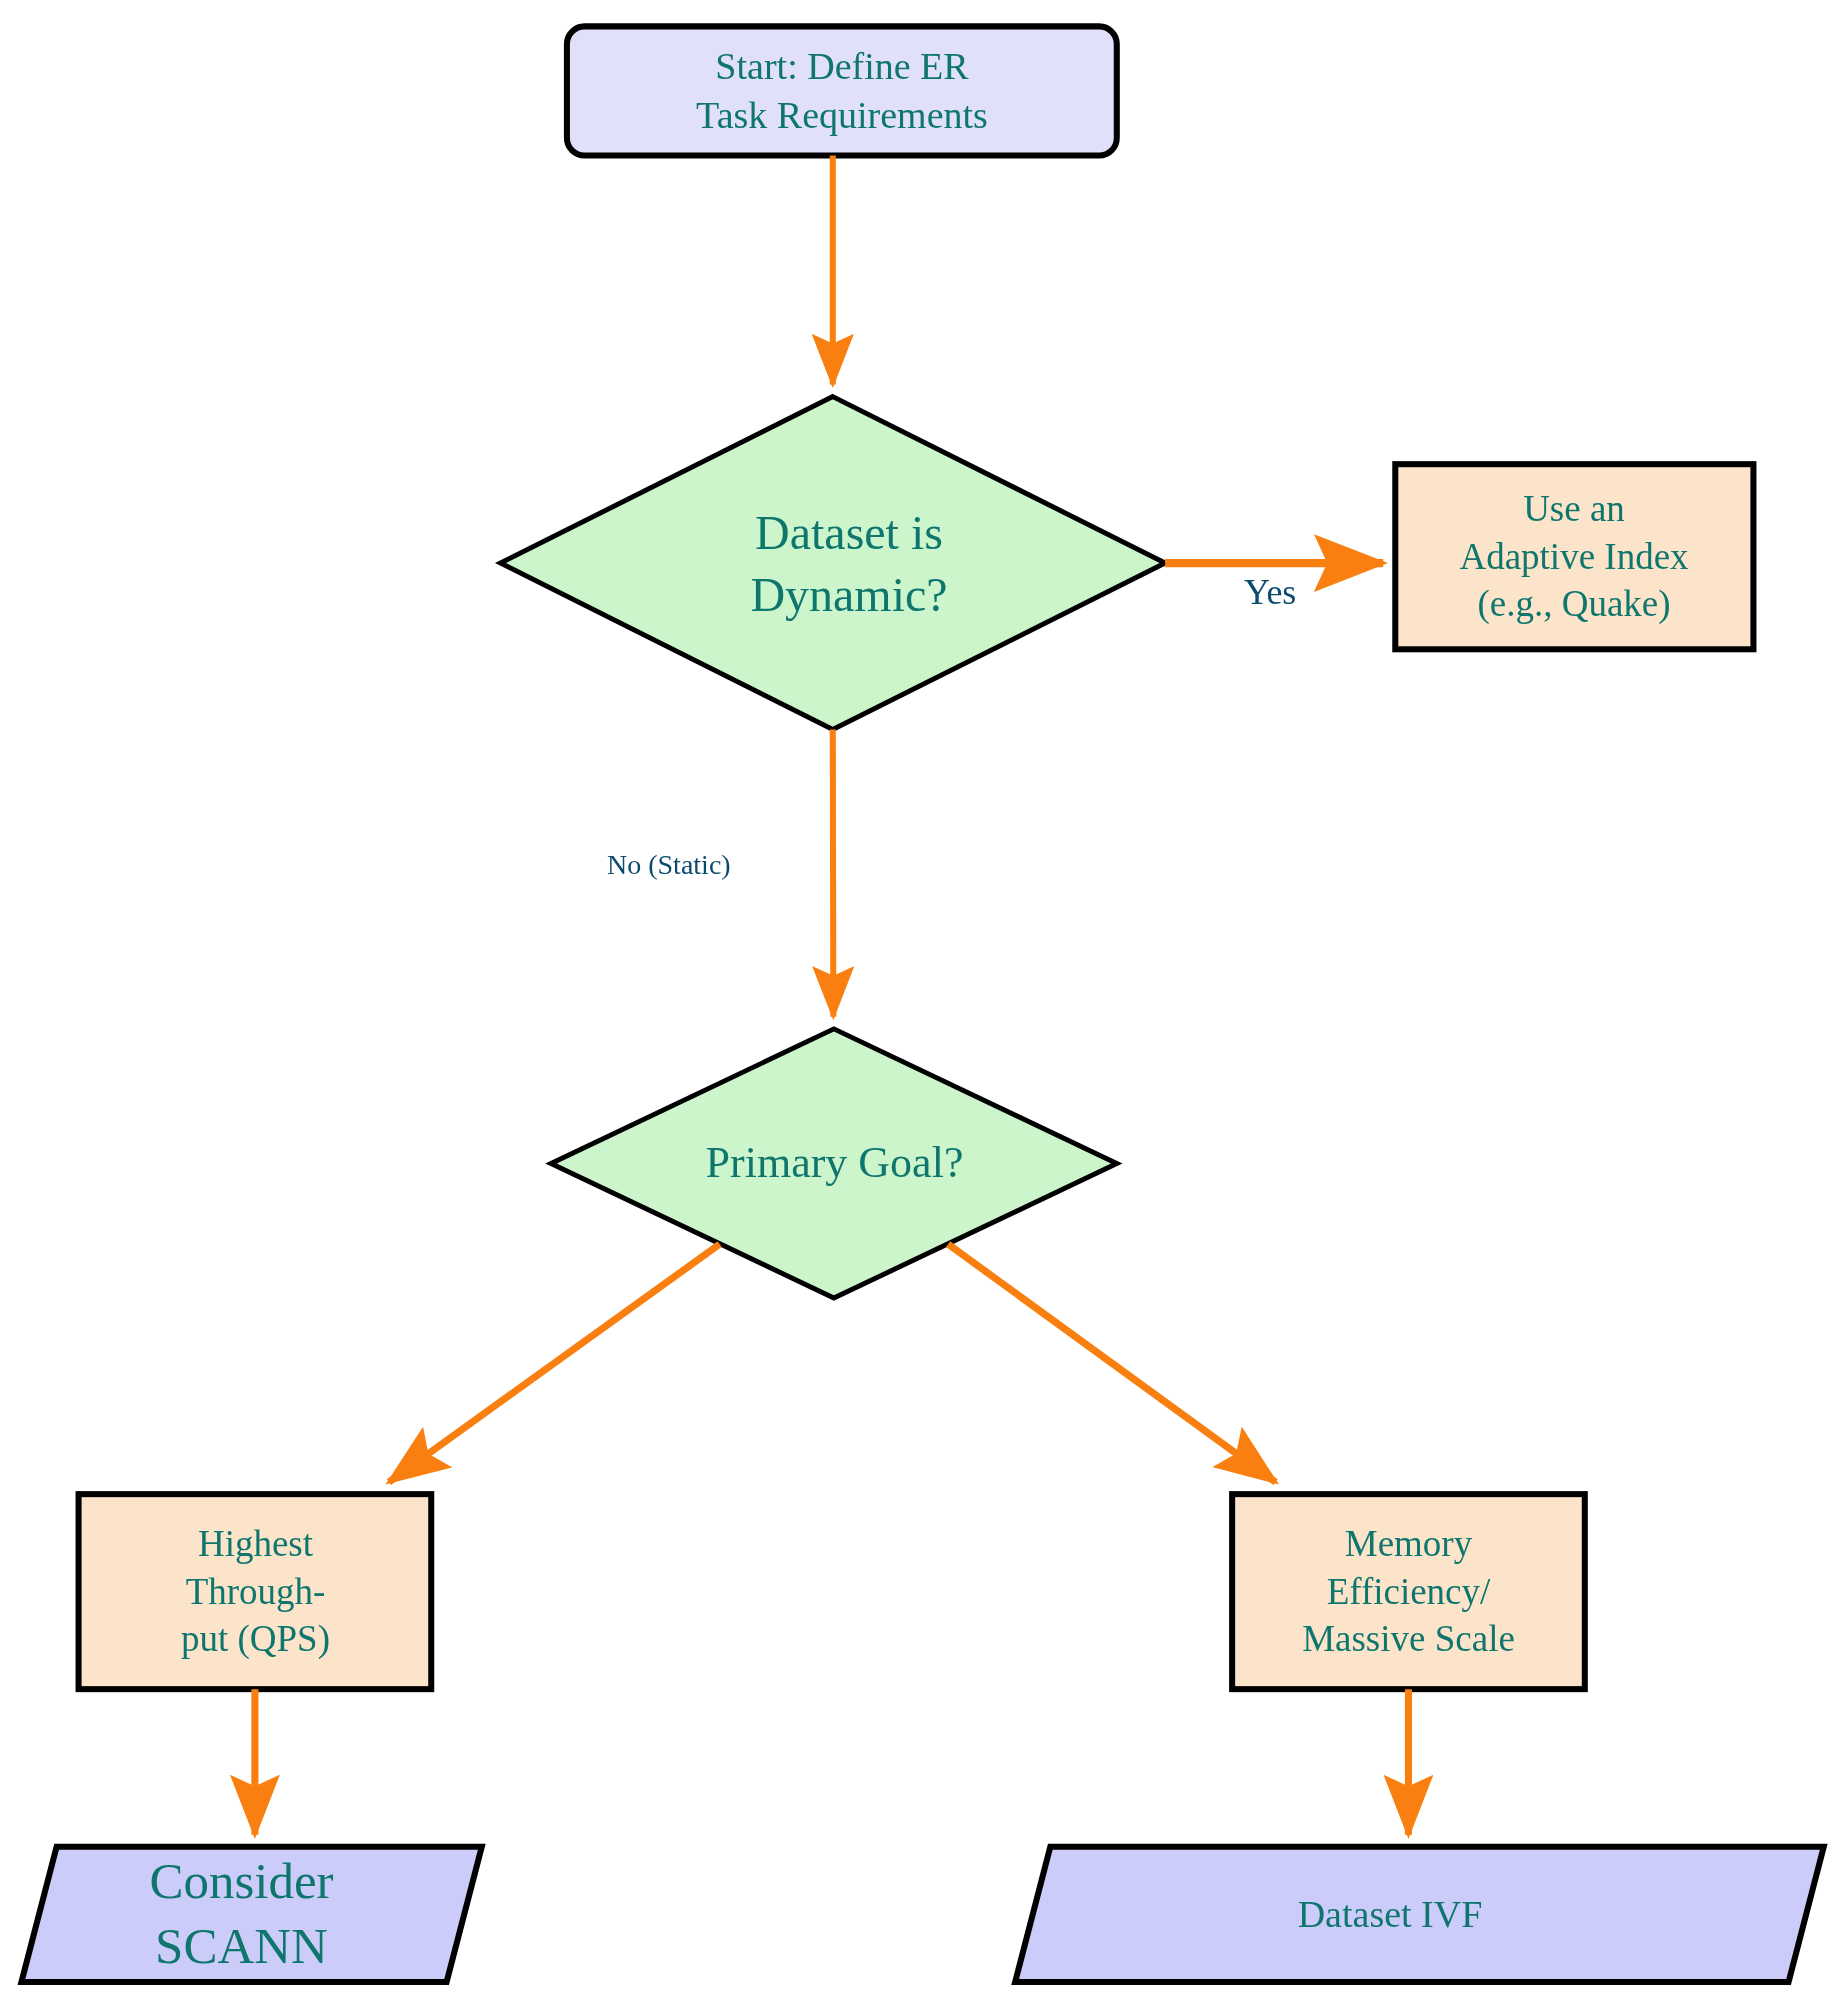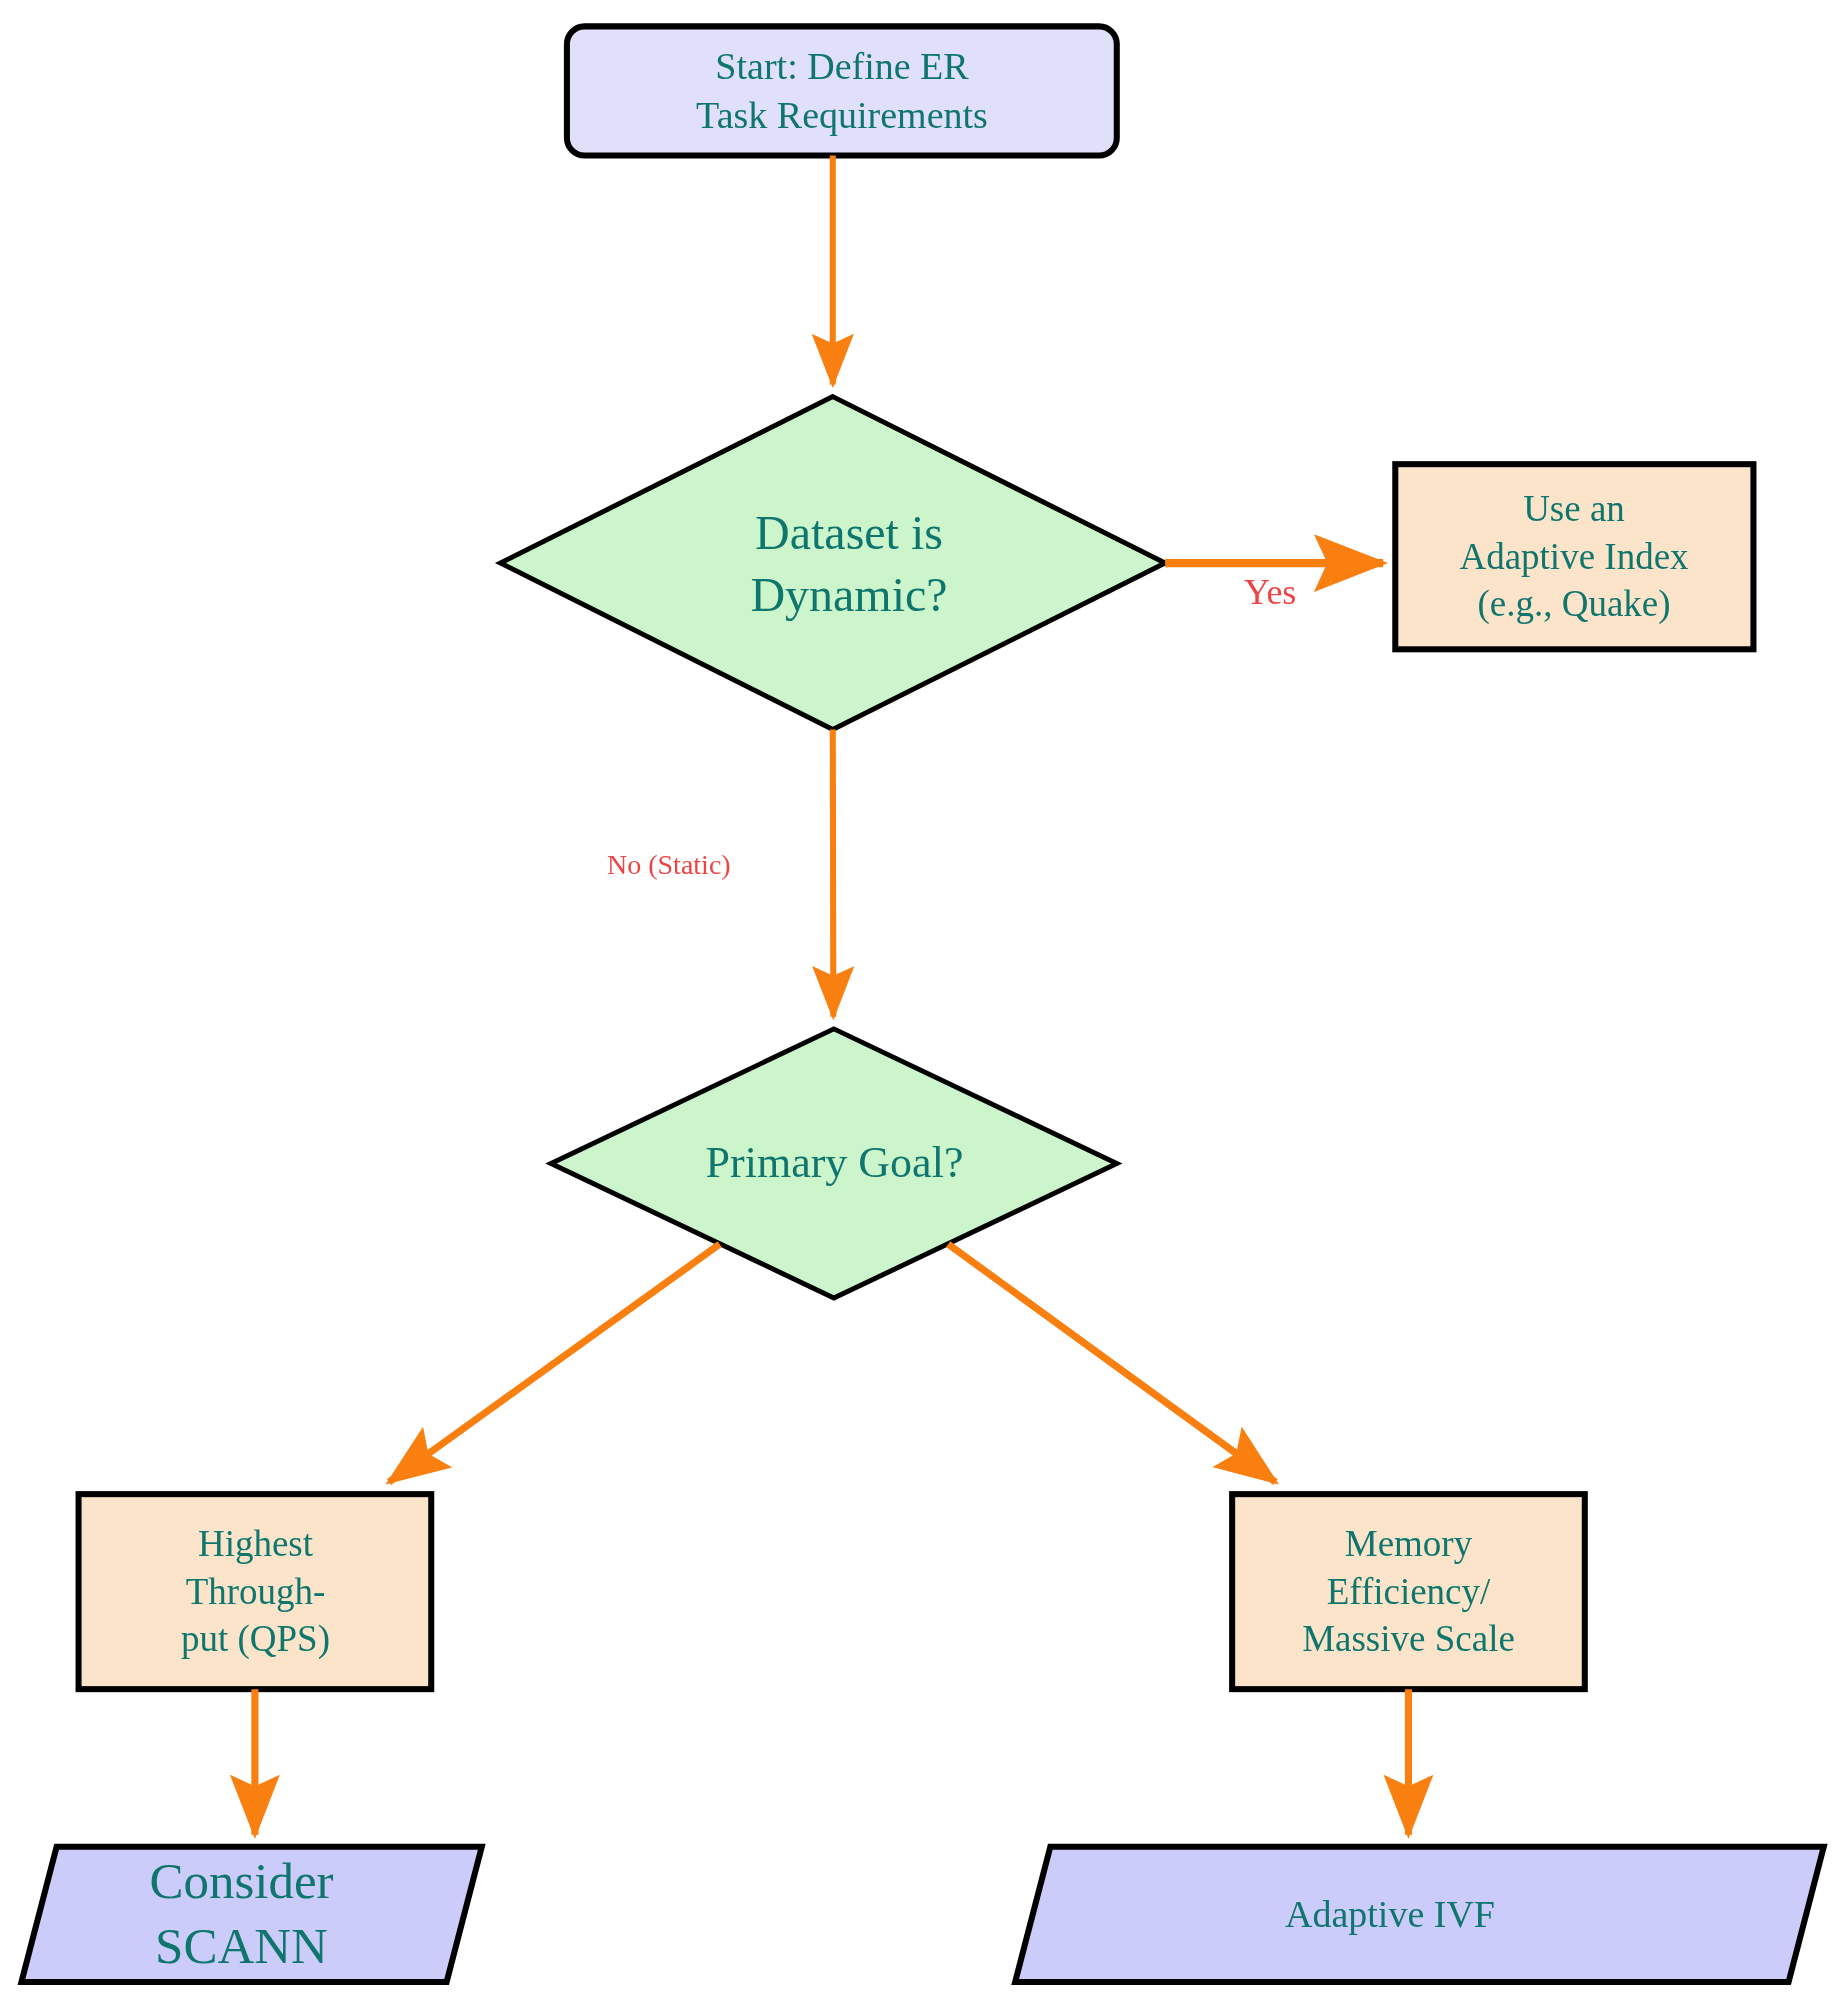--- a/index.html
+++ b/index.html
@@ -27,21 +27,21 @@
     text-align: center;
     line-height: 1.28;
     white-space: pre-line;
     pointer-events: none;
     display: flex;
     align-items: center;
     justify-content: center;
   }
   .edge-label {
     position: absolute;
-    color: #ef4444;
+    color: #0c4a6e;
     font-family: "Liberation Serif", "DejaVu Serif", serif;
     white-space: nowrap;
   }
   
   #start-label      { left: 567px; top: 26px;   width: 550px; height: 129px; font-size: 38px; }
   #dyn-label        { left: 591px; top: 492px;  width: 516px;  height: 143px; font-size: 48px; }
   #quake-label      { left: 1395px; top: 464px;  width: 358px;  height: 185px; font-size: 37px; }
   #goal-label       { left: 604px; top: 1129px; width: 461px;  height: 69px; font-size: 44px; }
   #throughput-label { left: 79px;  top: 1494px; width: 353px;  height: 195px; font-size: 37px; }
   #memory-label     { left: 1232px; top: 1494px; width: 353px;  height: 195px; font-size: 37px; }
@@ -108,18 +108,18 @@
 Through-
 put (QPS)</div>
 
 <div class="node-label" id="memory-label">Memory
 Efficiency/
 Massive Scale</div>
 
 <div class="node-label" id="scann-label">Consider
 SCANN</div>
 
-<div class="node-label" id="ivf-label">Adaptive IVF</div>
+<div class="node-label" id="ivf-label">Dataset IVF</div>
 
 <div class="edge-label" id="label-yes">Yes</div>
 
 <div class="edge-label" id="label-no-static">No (Static)</div>
 
 
 </body></html>

